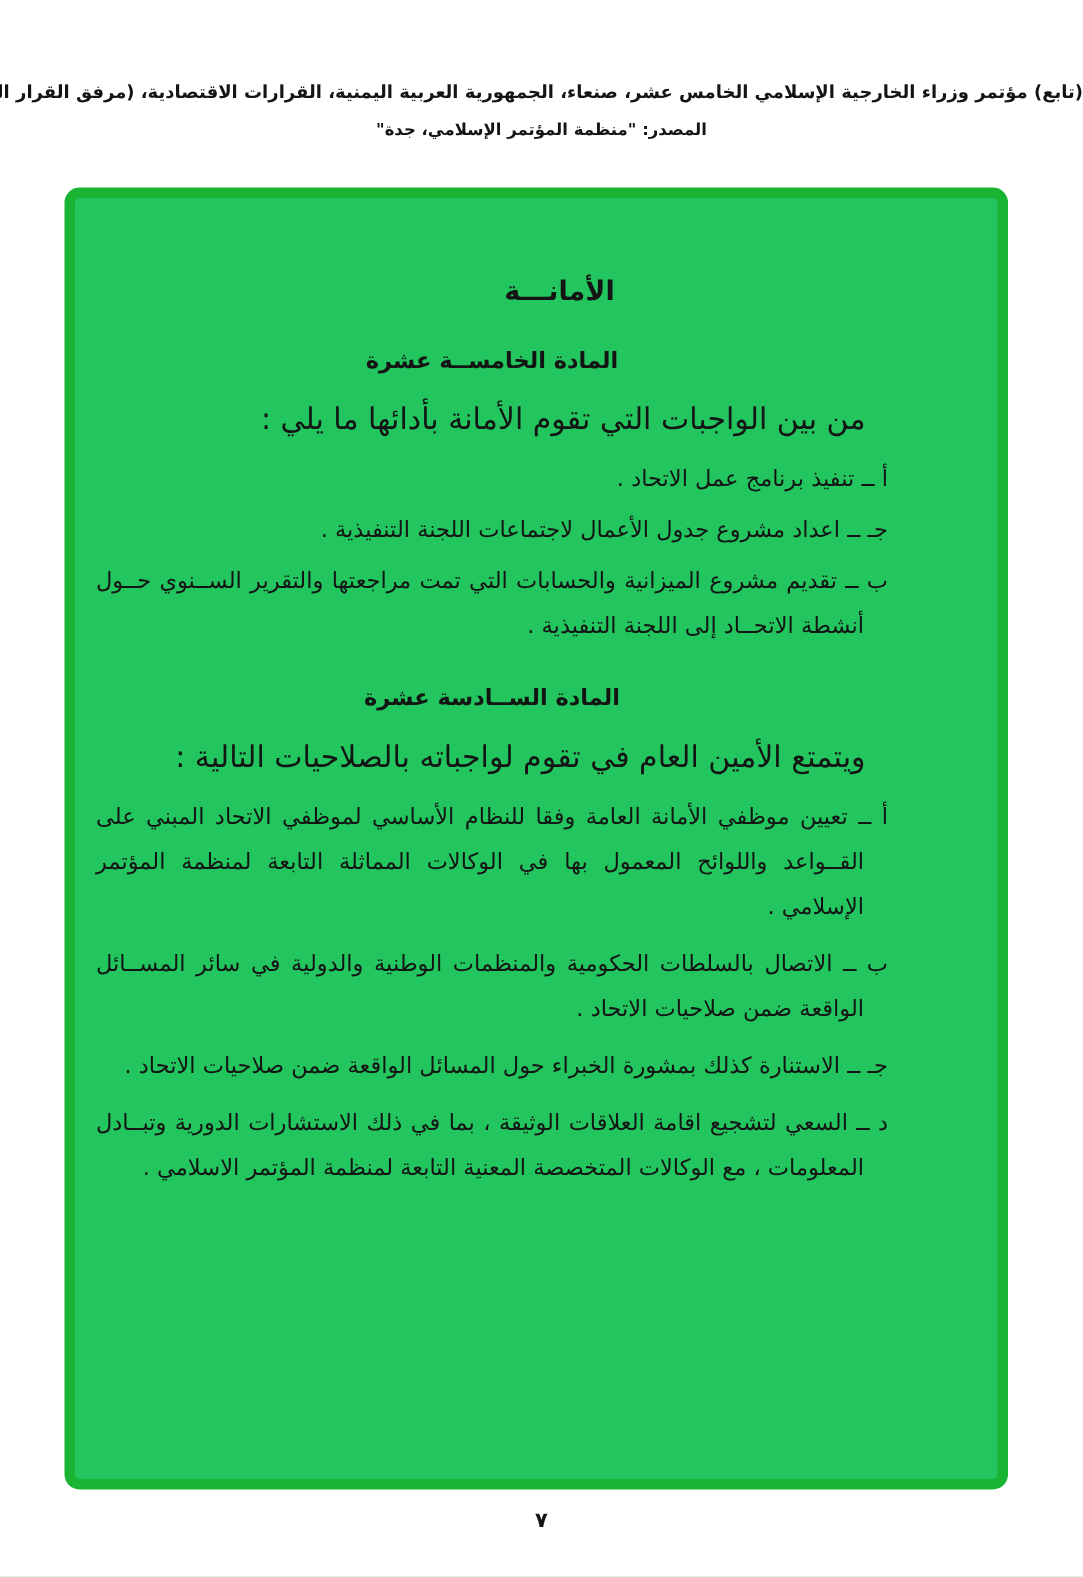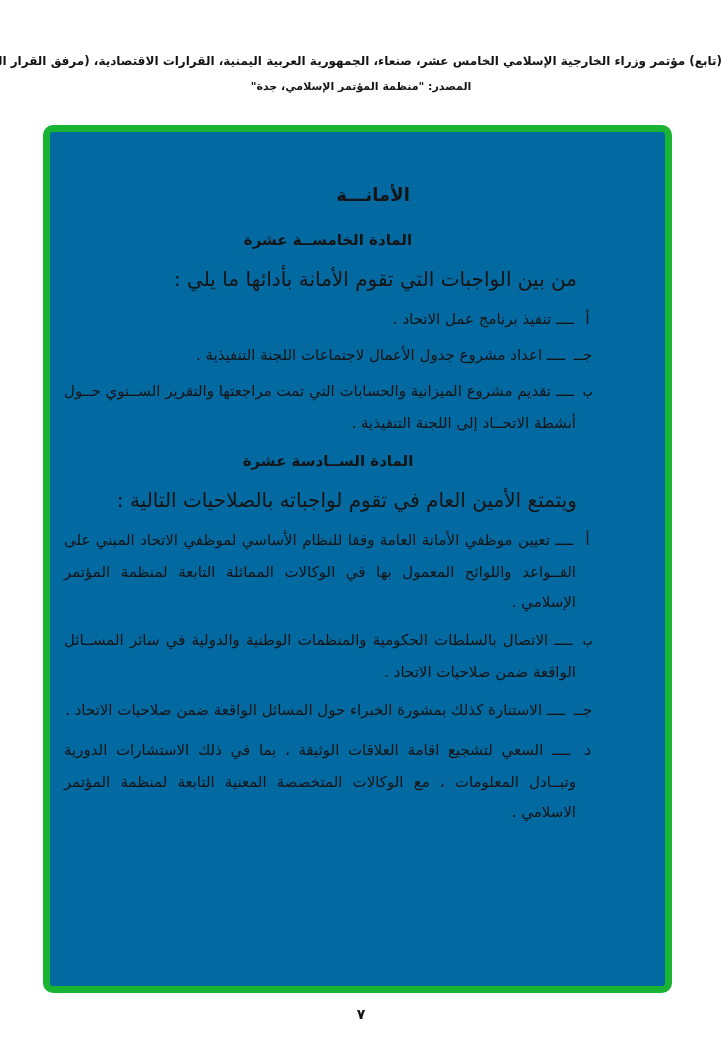--- a/index.html
+++ b/index.html
@@ -35,55 +35,55 @@
   }
   
   .green-box {
     position: absolute;
     left: 43px;
     top: 125px;
     width: 629px;
     height: 868px;
     border: 7px solid var(--frame-green);
     border-radius: 10px;
-    background: #0369a1;
+    background: #22c55e;
     padding: 52px 73px 20px 14px;
     overflow: hidden;
   }
   .doc-title {
     text-align: center;
     transform: translateX(45px);
     font-size: 18px;
     font-weight: bold;
     margin-bottom: 24px;
   }
   .article-heading {
     font-size: 15px;
     font-weight: bold;
     line-height: 22px;
     margin-bottom: 13px;
     text-align: center;
   }
-  .section + .section { margin-top: 12px; }
+  .section + .section { margin-top: 22px; }
   .para {
     font-size: 20px;
     line-height: 30px;
     text-align: justify;
     text-indent: 15px;
     margin-bottom: 10px;
   }
   .list-item {
     font-size: 15px;
     line-height: 30px;
     text-align: justify;
     padding-right: 16px;
     text-indent: -16px;
     margin-bottom: 4px;
   }
-  .marker { white-space: nowrap; font-family: Liberation Mono, monospace; }
+  .marker { white-space: nowrap; }
   .item-gap { height: 4px; }
   
   .page-number {
     position: absolute;
     left: 0;
     top: 1006px;
     width: 722px;
     text-align: center;
     font-size: 14px;
     font-weight: bold;

